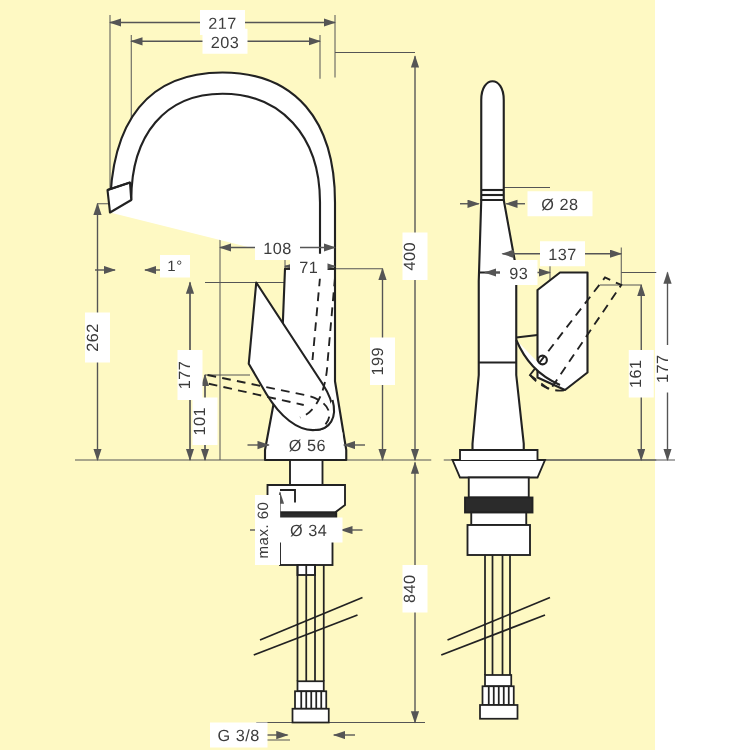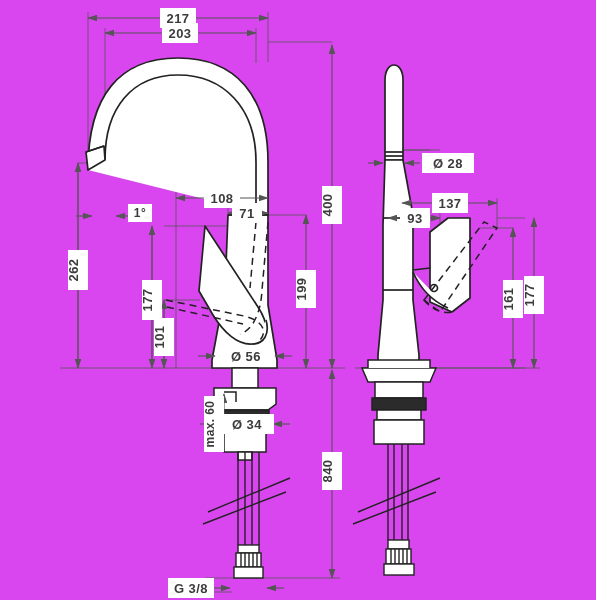--- a/index.html
+++ b/index.html
@@ -1,18 +1,18 @@
 <!DOCTYPE html>
 <html><head>
 <meta charset="utf-8">
 <style>
   html,body{margin:0;padding:0;background:#ffffff;}
   body{width:600px;height:600px;overflow:hidden;
        font-family:"Liberation Sans","DejaVu Sans",sans-serif;}
-  #stage{position:relative;width:596px;height:600px;background:#d946ef;font-weight:bold;}
+  #stage{position:relative;width:524px;height:600px;background:#fef9c3;}
   svg{display:block;}
   .dimtext{font-family:"Liberation Sans","DejaVu Sans",sans-serif;
            font-size:13px;fill:#3c3c3c;letter-spacing:0.4px;}
   .dimtext.small{font-size:12px;}
 </style>
 </head>
 <body>
 
 <div id="stage">
   <svg width="600" height="600" viewBox="0 0 600 600">

